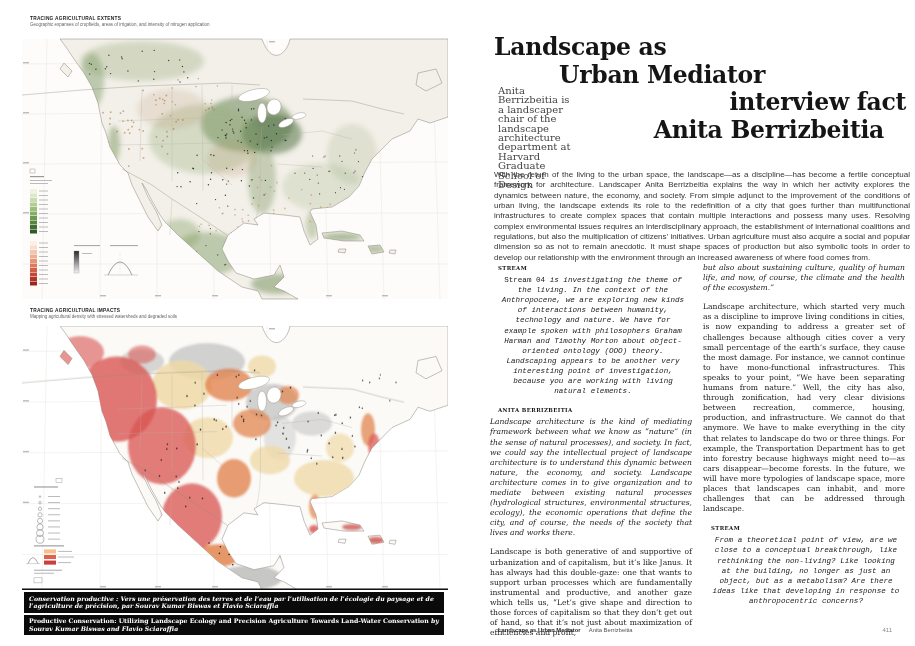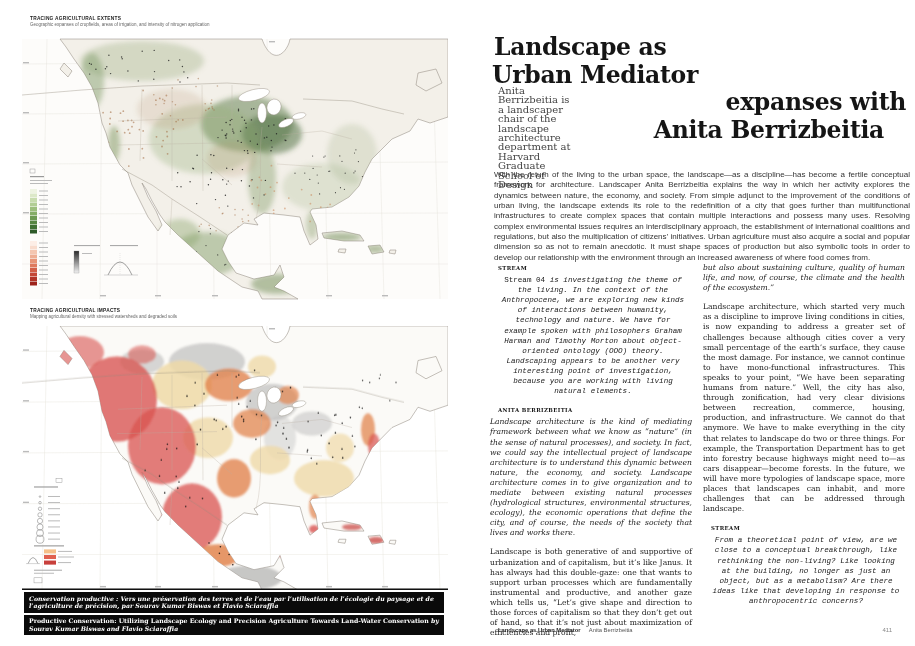--- a/index.html
+++ b/index.html
@@ -15,21 +15,21 @@
   .cap-bar{background:#0a0a0a;color:#fff;padding:2.5px 5px 3px 5px;}
   .cap-bar + .cap-bar{margin-top:2px;}
   .cap-fr{font-size:6.2px;line-height:7.6px;font-style:italic;font-weight:bold;}
   .cap-en{font-size:6.2px;line-height:7.6px;font-weight:bold;}
   .cap-by{font-style:italic;font-weight:bold;}
   
   #right-page{position:absolute;left:490px;top:0;width:416px;height:646px;}
   #article-title{position:absolute;left:2px;top:34px;width:414px;font-weight:bold;
                  font-size:23.5px;line-height:27.5px;color:#151515;letter-spacing:-.3px;}
   .t-l1{text-align:left;padding-left:2px;}
-  .t-l2{text-align:left;padding-right:74px;}
+  .t-l2{text-align:center;padding-right:74px;}
   .t-l3{text-align:right;padding-right:0px;}
   .t-l4{text-align:right;padding-right:22px;}
   #bio-note{position:absolute;left:8px;top:86px;width:80px;font-size:10px;line-height:9.4px;color:#444;}
   #intro{position:absolute;left:4px;top:170px;width:416px;
          font-family:Liberation Sans, sans-serif;font-size:8px;line-height:10.35px;color:#333;
          text-align:justify;}
   #columns{position:absolute;left:0;top:263px;width:416px;display:flex;gap:11px;}
   .col{width:202px;font-size:7.6px;line-height:10.1px;}
   .speaker-label{font-weight:bold;font-size:5.4px;letter-spacing:.4px;color:#1a1a1a;
                  padding-left:8px;margin-bottom:2px;}
@@ -653,21 +653,21 @@
         <span class="cap-by">by Sourav Kumar Biswas and Flavio Sciaraffia</span>
       </div>
     </div>
   </div>
 
   <div id="right-page">
 
     <div id="article-title">
       <div class="t-l1">Landscape as</div>
       <div class="t-l2">Urban Mediator</div>
-      <div class="t-l3">expanses with</div>
+      <div class="t-l3">interview fact</div>
       <div class="t-l4">Anita Berrizbeitia</div>
     </div>
 
     <div id="bio-note">Anita Berrizbeitia is a landscaper chair of the landscape architecture department at Harvard Graduate School of Design</div>
 
     <div id="intro">With the return of the living to the urban space, the landscape—as a discipline—has become a fertile conceptual framework for architecture. Landscaper Anita Berrizbeitia explains the way in which her activity explores the dynamics between nature, the economy, and society. From simple adjunct to the improvement of the conditions of urban living, the landscape extends its role to the redefinition of a city that goes further than multifunctional infrastructures to create complex spaces that contain multiple interactions and possess many uses. Resolving complex environmental issues requires an interdisciplinary approach, the establishment of international coalitions and regulations, but also the multiplication of citizens’ initiatives. Urban agriculture must also acquire a social and popular dimension so as not to remain anecdotic. It must shape spaces of production but also symbolic tools in order to develop our relationship with the environment through an increased awareness of where food comes from.</div>
 
     <div id="columns">
       <div class="col">
         <div class="speaker-label">STREAM</div>

